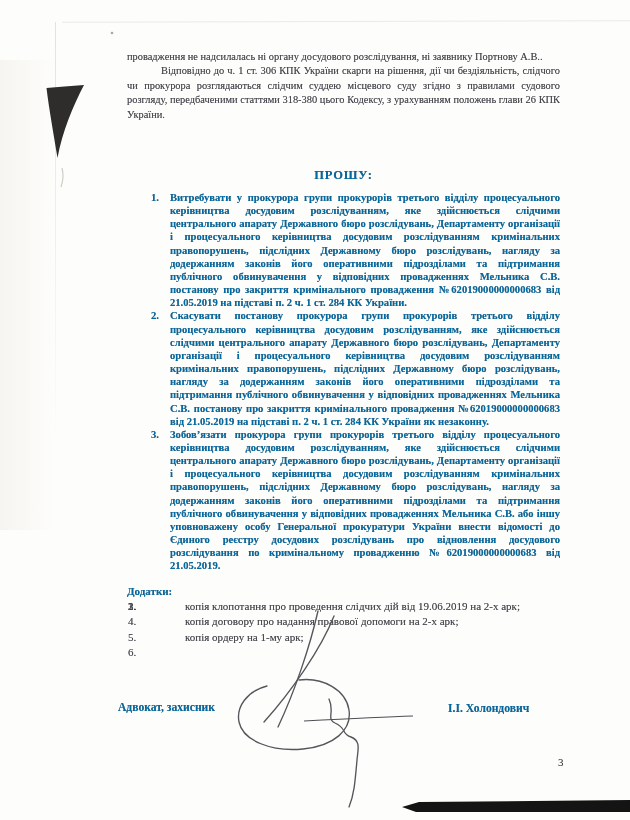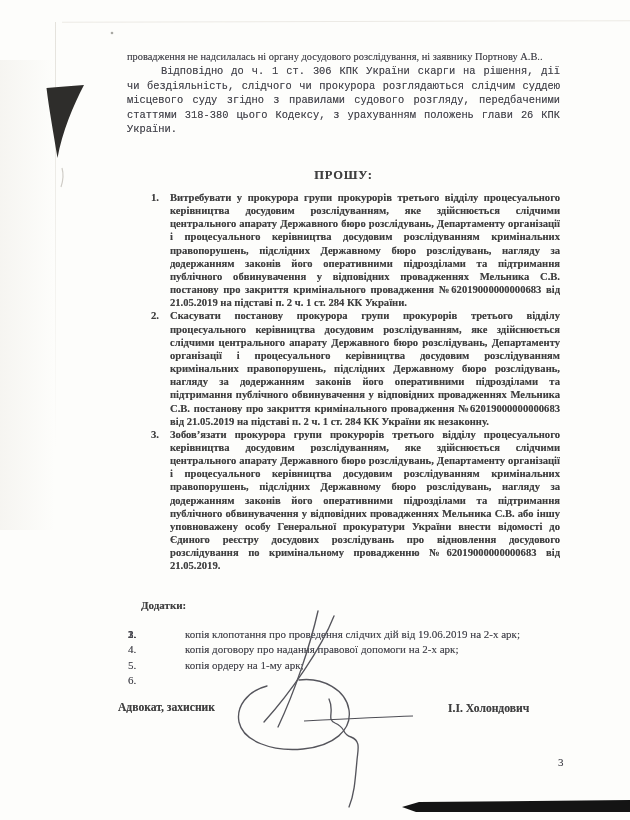--- a/index.html
+++ b/index.html
@@ -14,46 +14,46 @@
 
   
   .edge-top    { position:absolute; left:62px; top:21px; width:568px; height:1px;
                  background:#eceae5; transform:rotate(-0.15deg); }
   .edge-left   { position:absolute; left:55px; top:22px; width:1px; height:430px;
                  background:linear-gradient(#e4e2dc, rgba(228,226,220,0)); }
   .margin-tint { position:absolute; left:0; top:60px; width:55px; height:470px;
                  background:linear-gradient(90deg, rgba(240,238,233,0.55), rgba(240,238,233,0)); }
 
   .txt  { color:#45454d; text-shadow:0 0 0.3px rgba(69,69,77,0.55); }
-  .bold { font-weight:bold; color:#404040; }
+  .bold { font-weight:bold; color:#0369a1; }
 
   .intro {
     position:absolute; left:127px; top:50px; width:433px;
     font-size:10.4px; line-height:14.4px; text-align:justify;
   }
   .intro p { margin:0; }
-  .intro p.indent { text-indent:34px;font-family:Liberation Mono, monospace; }
+  .intro p.indent { text-indent:34px; }
 
   .heading {
     position:absolute; left:127px; top:168px; width:433px;
     text-align:center; font-size:12.5px; letter-spacing:0.8px;
   }
 
   .reqs {
     position:absolute; left:150px; top:191px; width:410px;
     font-size:10.6px; line-height:13.15px;
   }
   .req { position:relative; padding-left:20px; text-align:justify; margin:0; }
   .req-num { position:absolute; left:1px; top:0; }
 
   .attachments {
     position:absolute; left:127px; top:584px; width:442px;
     font-size:11px; line-height:15.2px;
   }
-  .att-title { margin:14px; }
+  .att-title { margin:0; }
   .att-item { position:relative; padding-left:58px; margin:0; }
   .att-num  { position:absolute; left:1px; top:0; }
 
   .sig-role { position:absolute; left:118px; top:701px; font-size:11.6px; }
   .sig-name { position:absolute; left:448px; top:702px; font-size:11.6px; }
 
   .page-num { position:absolute; left:558px; top:756px; font-size:11px; }
 
   .overlay { position:absolute; left:0; top:0; width:630px; height:820px;
              pointer-events:none; }

